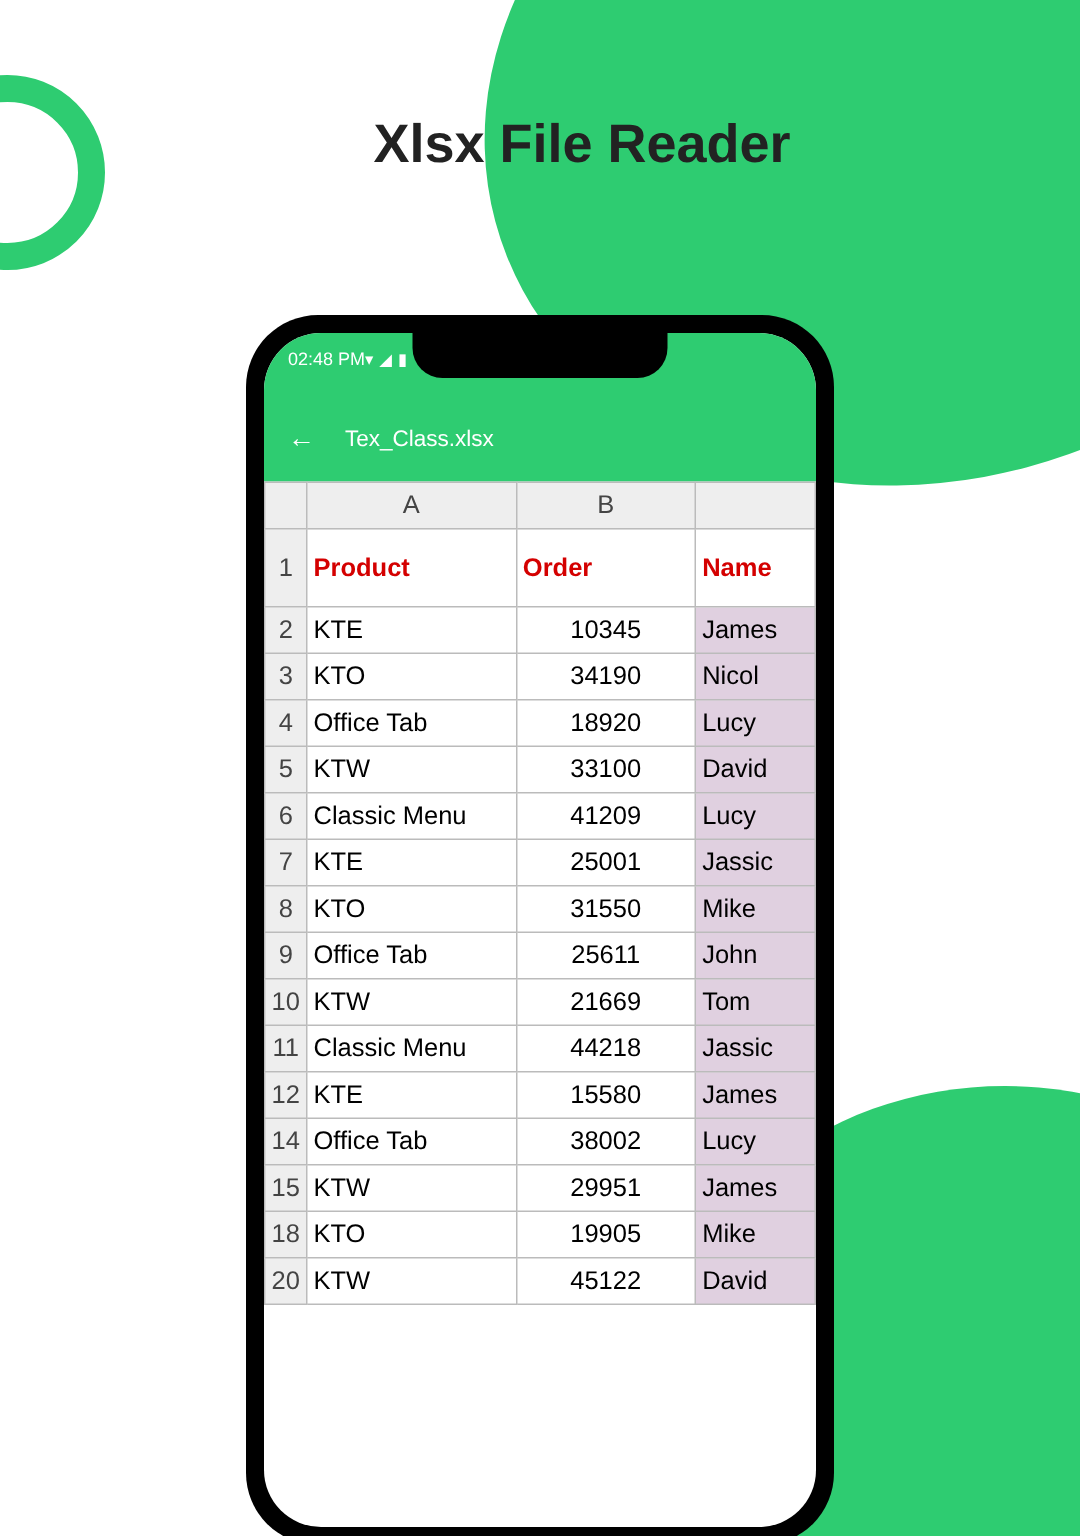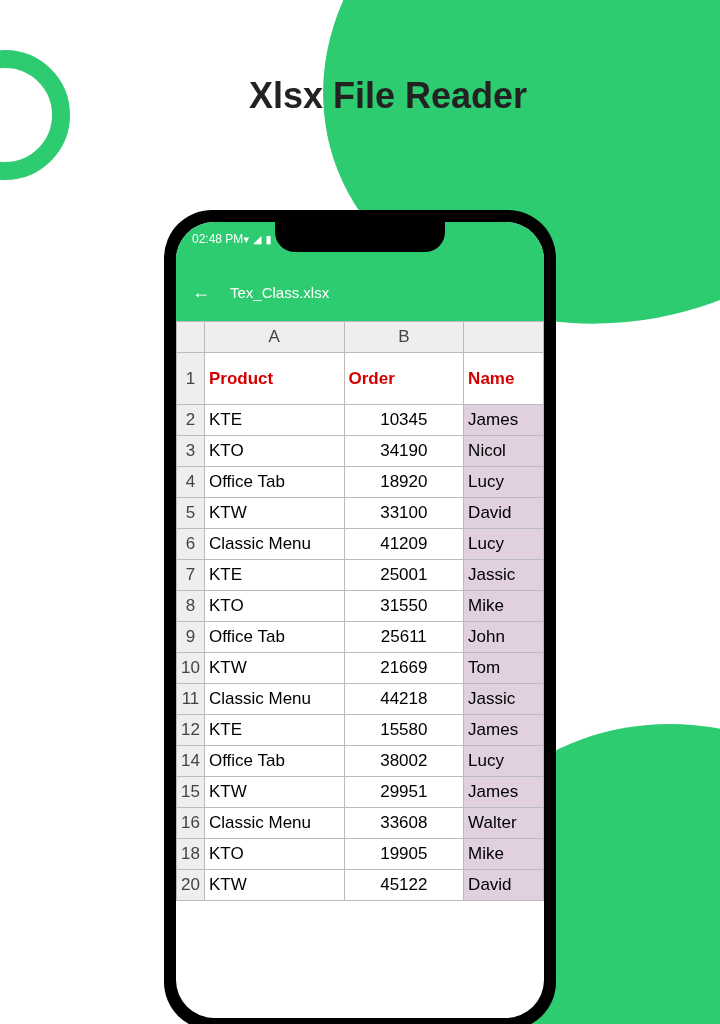--- a/index.html
+++ b/index.html
@@ -263,26 +263,20 @@
             <td class="val-b">38002</td>
             <td class="val-c">Lucy</td>
           </tr>
           <tr>
             <td class="row-hdr">15</td>
             <td class="val-a">KTW</td>
             <td class="val-b">29951</td>
             <td class="val-c">James</td>
           </tr>
           <tr>
-            <td class="row-hdr">16</td>
-            <td class="val-a">Classic Menu</td>
-            <td class="val-b">33608</td>
-            <td class="val-c">Walter</td>
-          </tr>
-          <tr>
             <td class="row-hdr">18</td>
             <td class="val-a">KTO</td>
             <td class="val-b">19905</td>
             <td class="val-c">Mike</td>
           </tr>
           <tr>
             <td class="row-hdr">20</td>
             <td class="val-a">KTW</td>
             <td class="val-b">45122</td>
             <td class="val-c">David</td>

